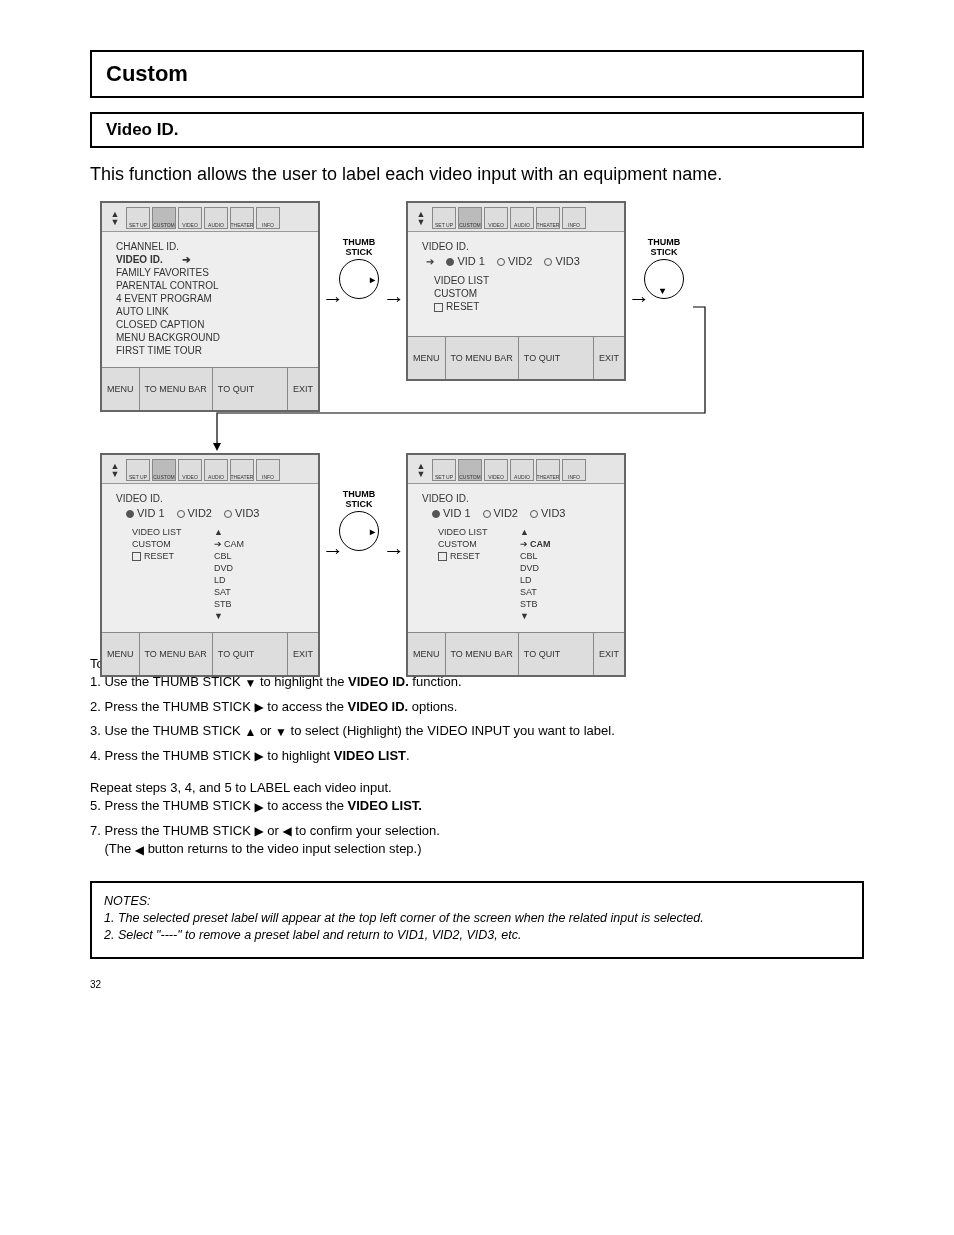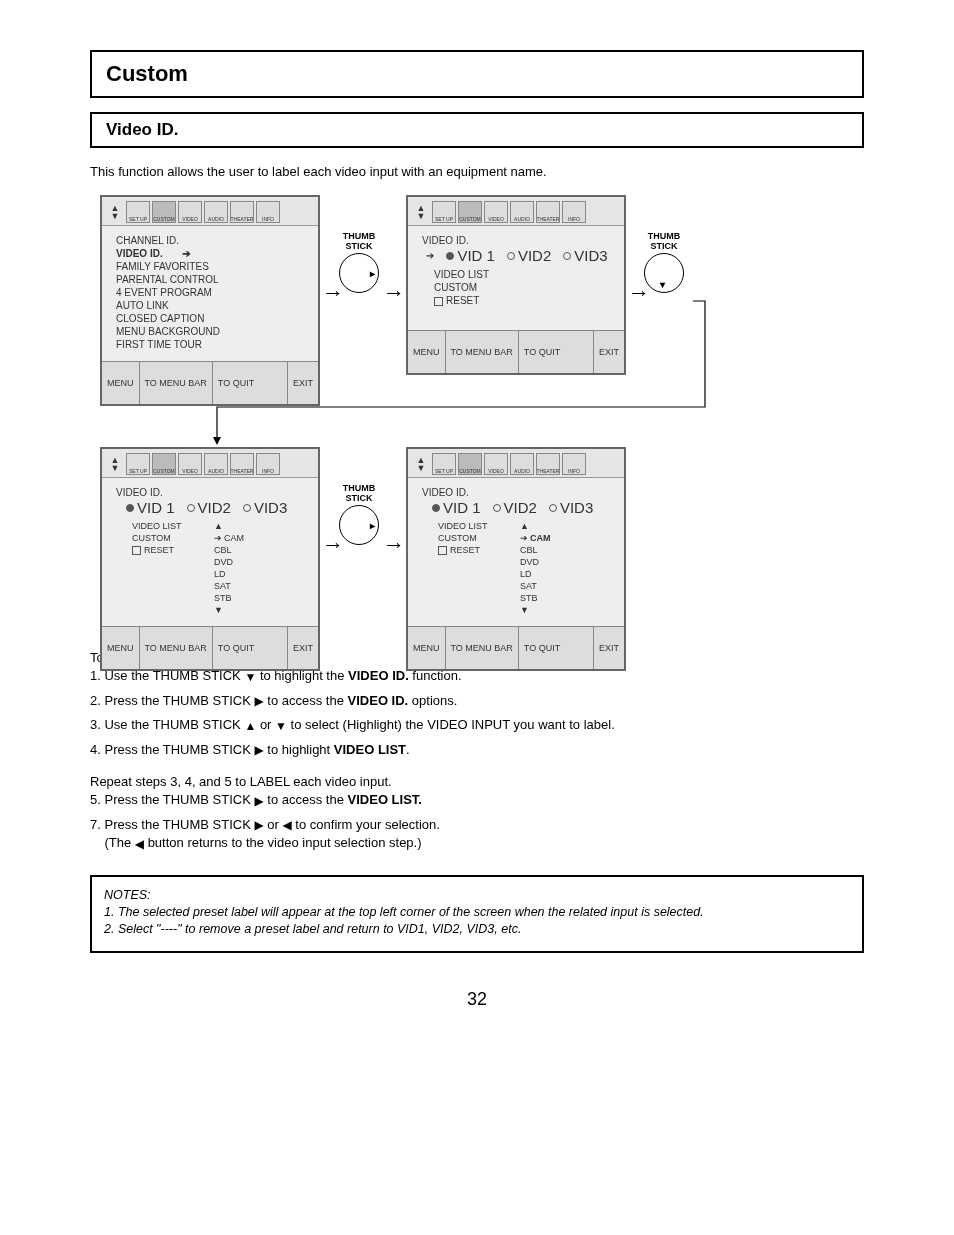--- a/index.html
+++ b/index.html
@@ -27,21 +27,21 @@
   .sub-bar {
     border: 2px solid #000;
     height: 36px;
     display: flex;
     align-items: center;
     padding: 0 14px;
     font-size: 17px;
     font-weight: bold;
     margin-bottom: 16px;
   }
-  .intro { margin: 0 0 10px 0; font-size: 13px; }
+  .intro { margin: 0 0 10px 0; font-size: 18px; }
 
   
   .flow {
     position: relative;
     height: 460px;
   }
 
   
   .screen {
     position: absolute;
@@ -73,21 +73,21 @@
   .sel { font-weight: bold; }
   .footer-bar {
     display: flex; border-top: 1px solid #888; font-size: 9px;
     background:#ddd;
   }
   .footer-bar div { border-right: 1px solid #888; padding: 16px 5px; }
   .footer-bar div:last-child { border-right: none; }
 
   
   .radio-row { display:flex; gap:12px; margin: 2px 0 6px 4px; }
-  .radio { display:inline-flex; align-items:center; gap:3px; font-size:15px;}
+  .radio { display:inline-flex; align-items:center; gap:3px; font-size:11px;}
   .circ { width:8px;height:8px;border:1px solid #555;border-radius:50%;display:inline-block;}
   .circ.fill { background:#555; }
   .chk { width:9px;height:9px;border:1px solid #555;display:inline-block;vertical-align:middle;margin-right:3px;}
   .ml-row{ display:flex; gap:8px; font-size:9px;}
   .ml-col{ display:flex; flex-direction:column; line-height:12px; }
 
   
   .thumb {
     position:absolute; width:44px; text-align:center; font-size:9px; font-weight:bold;
   }
@@ -95,21 +95,21 @@
   .thumb .mark { position:absolute; font-size:10px; }
   .arrow-line { position:absolute; font-size:22px; }
 
   
   .instr { margin-top: 0px; font-size:13px; line-height:18px; }
   .instr .step { margin-bottom: 6px; }
   .tri { display:inline-block; font-size:12px; vertical-align:middle; }
   .note-box {
     border: 2px solid #000; padding: 10px 12px; margin-top: 22px; font-size:12.5px; line-height:17px; height:78px;
   }
-  .page-no { text-align:center; font-size:18px; margin-top:36px;}
+  .page-no { text-align:left; font-size:10px; margin-top:20px;}
 </style>
 </head>
 <body>
 
 <div class="title-bar">Custom</div>
 <div class="sub-bar">Video ID.</div>
 <p class="intro">This function allows the user to label each video input with an equipment name.</p>
 
 <div class="flow">
 

